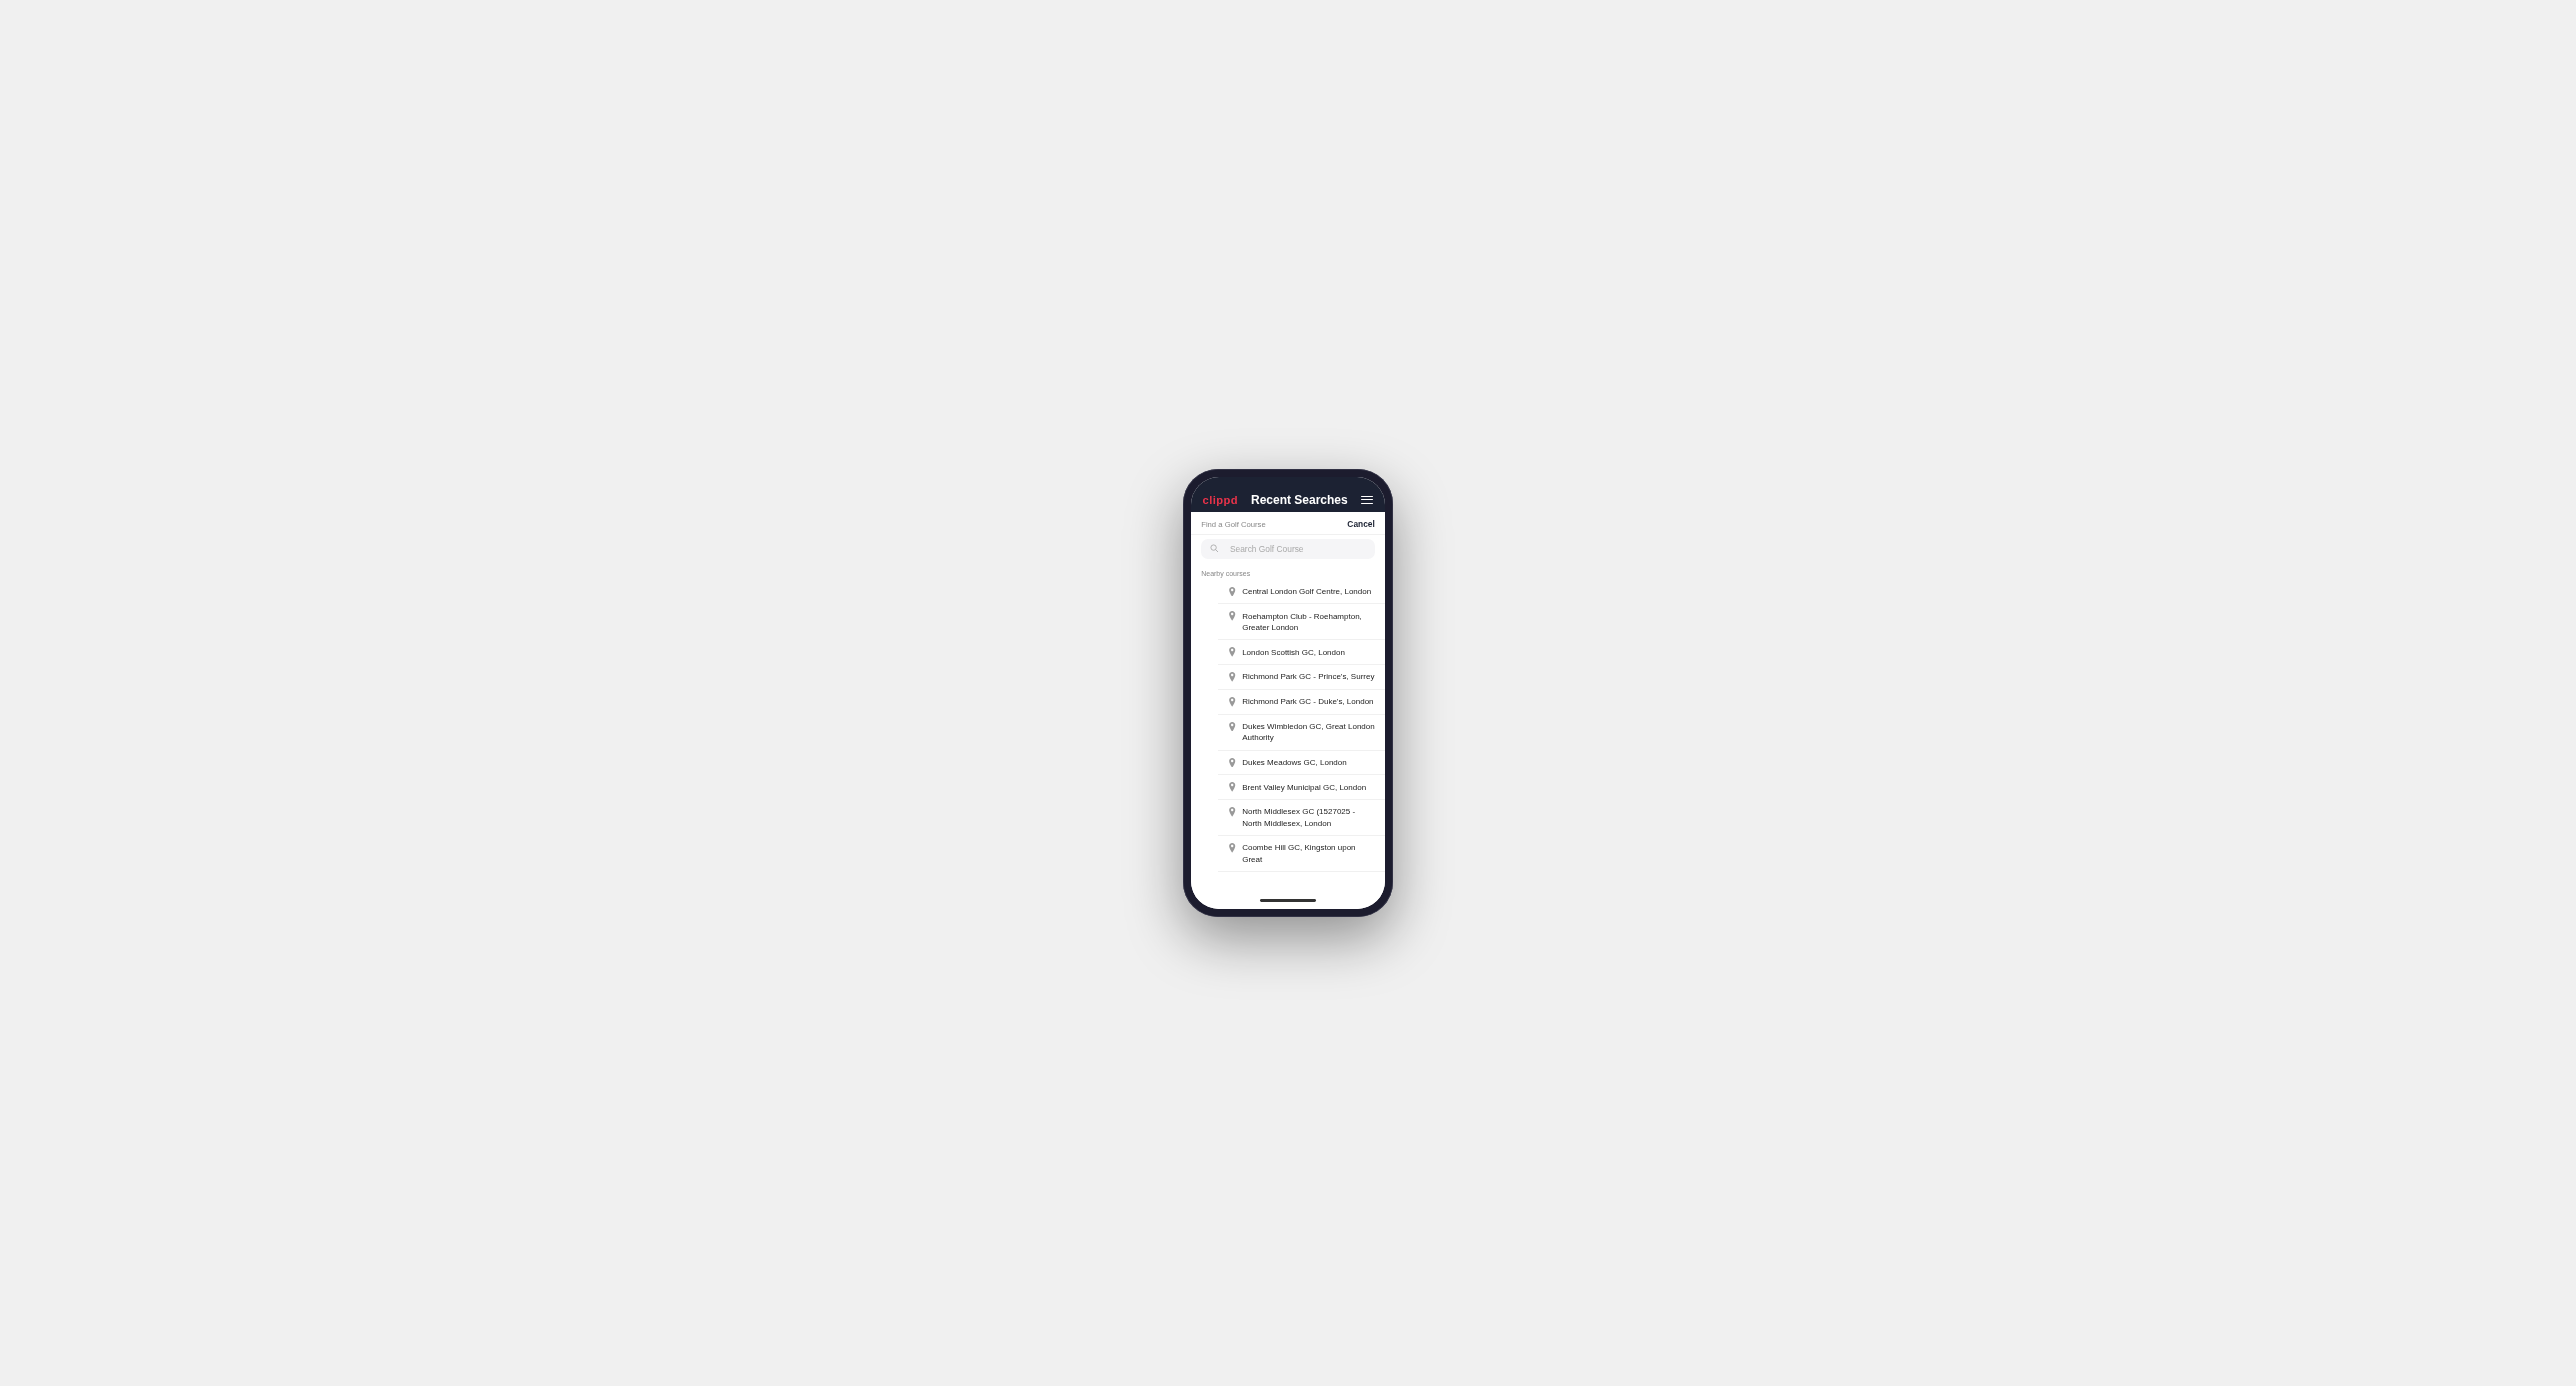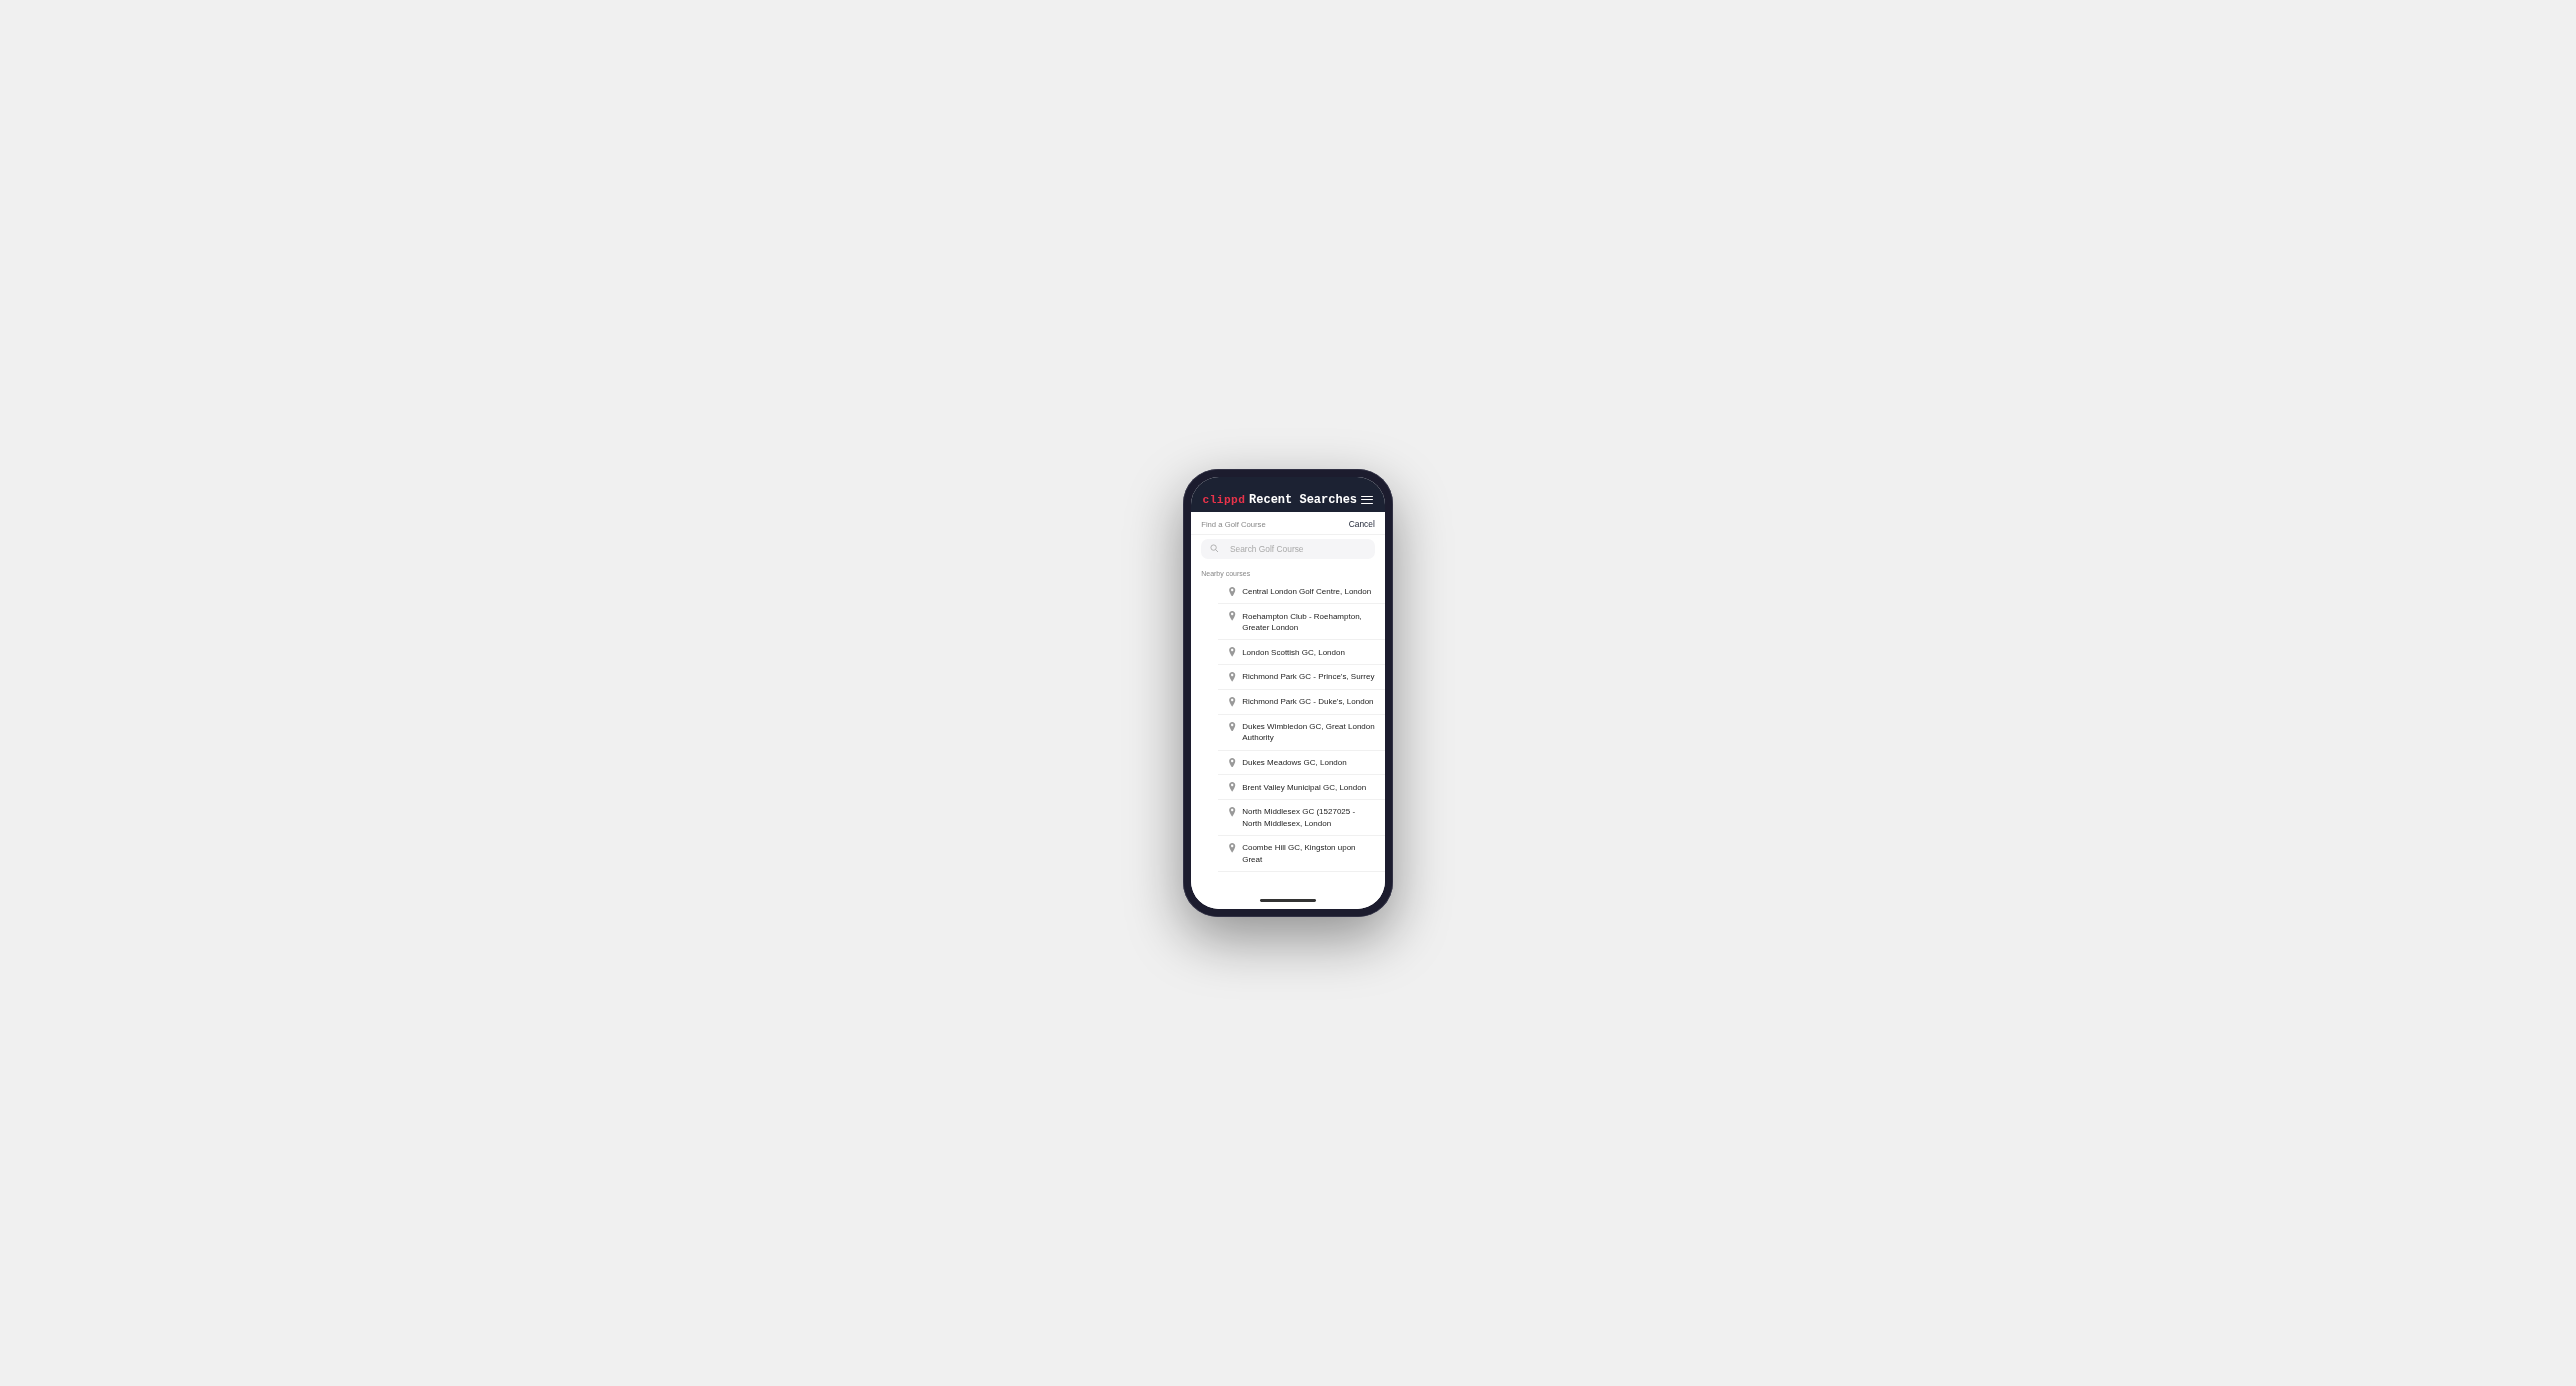--- a/index.html
+++ b/index.html
@@ -41,21 +41,20 @@
     }
 
     
     .nav-bar {
       background: #1c2233;
       display: flex;
       align-items: center;
       justify-content: space-between;
       padding: 5.6px 11.2px;
       flex-shrink: 0;
-      font-family: Liberation Mono, monospace;
     }
 
     .nav-logo {
       font-size: 11.2px;
       font-weight: 700;
       color: #e8334a;
       letter-spacing: 0.4px;
     }
 
     .nav-title {
@@ -93,21 +92,21 @@
     }
 
     .find-label {
       font-size: 7.7px;
       color: #888;
     }
 
     .cancel-btn {
       font-size: 8.4px;
       color: #1c2233;
-      font-weight: 400;
+      font-weight: 700;
       cursor: pointer;
       background: none;
       border: none;
     }
 
     
     .search-input-wrapper {
       background: #fff;
       padding: 4.2px 9.8px 7px;
       flex-shrink: 0;

